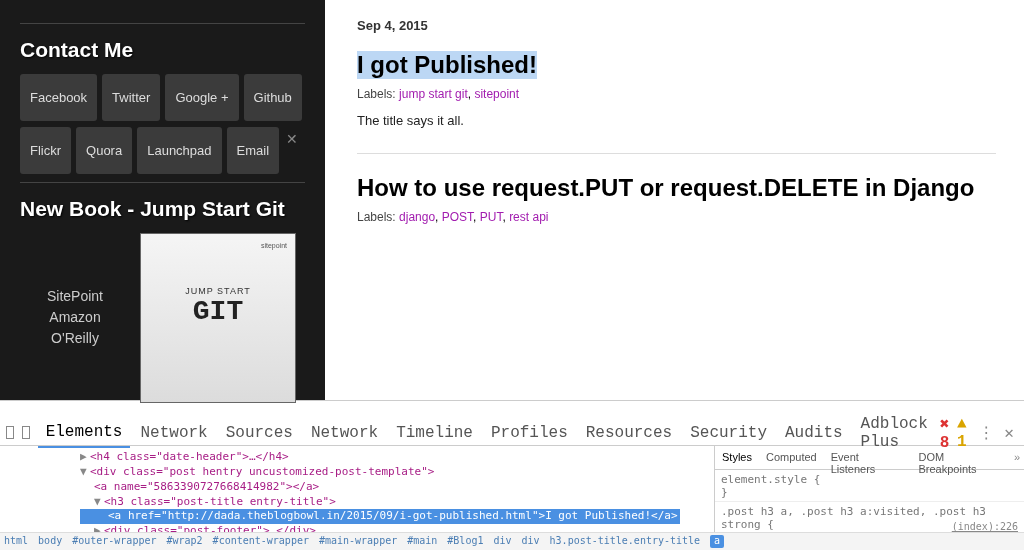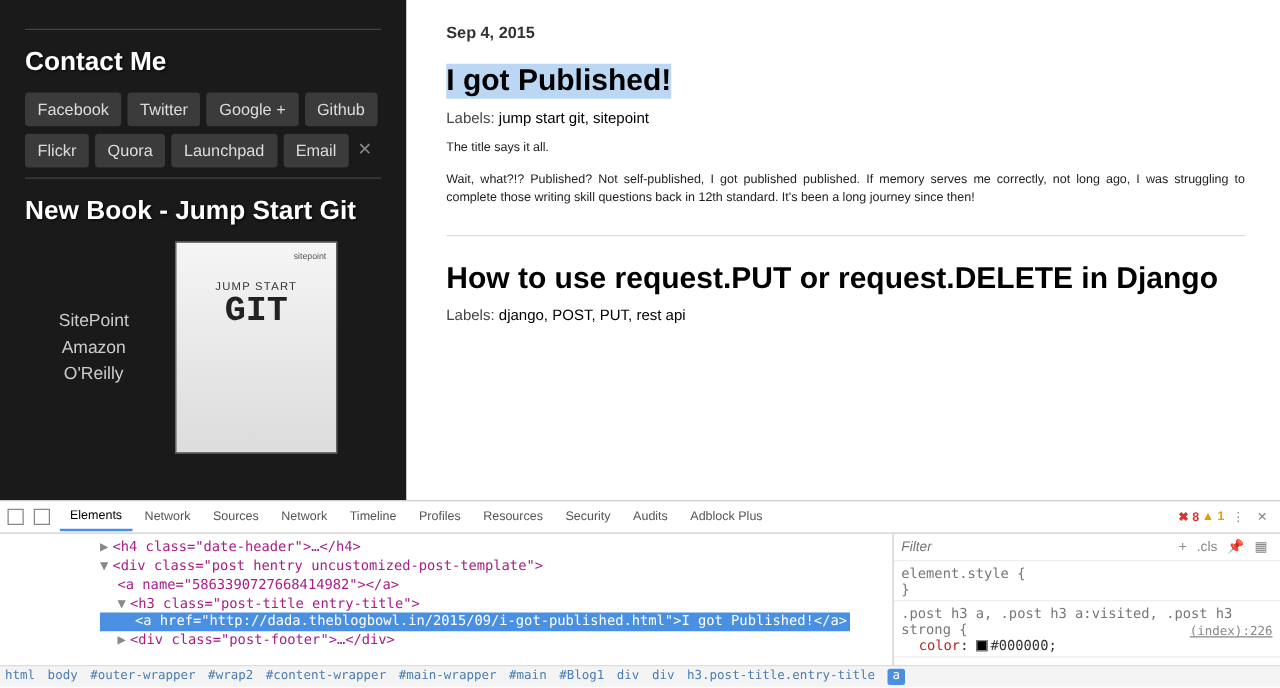--- a/index.html
+++ b/index.html
@@ -3,46 +3,46 @@
 <meta charset="utf-8">
 <style>
 * { margin:0; padding:0; box-sizing:border-box; }
 body { font-family: Arial, Helvetica, sans-serif; font-size:13px; background:#fff; width:1024px; height:550px; overflow:hidden; }
 
 .page { display:flex; height:400px; }
 .sidebar { width:325px; background:#1a1a1a; color:#fff; padding:15px 20px 10px 20px; position:relative; }
 .divider { border:0; border-top:1px solid #444; margin:8px 0 14px 0; }
 .h2 { font-size:21px; font-weight:bold; margin-bottom:12px; color:#fff; text-shadow:1px 1px 2px rgba(0,0,0,.9); }
 .btn-row { display:flex; flex-wrap:wrap; gap:5px; margin-bottom:6px; }
-.sb-btn { background:#3b3b3b; color:#ddd; border:none; border-radius:3px; padding:6px 10px; font-size:13px; cursor:pointer; }
+.sb-btn { background:#3b3b3b; color:#ddd; border:none; border-radius:3px; padding:16px 10px; font-size:13px; cursor:pointer; }
 .tools-icon { color:#888; font-size:14px; padding:4px 2px 0 2px; }
 .book { display:flex; gap:10px; margin-top:10px; }
 .book-links { display:flex; flex-direction:column; gap:5px; color:#ccc; font-size:14px; padding-top:55px; width:110px; text-align:center; }
 .book-links span { cursor:pointer; }
-.book-img { width:130px; height:170px; background:linear-gradient(#f5f5f5,#dcdcdc); border:1px solid #666; position:relative; padding:0; }
+.book-img { width:156px; height:170px; background:linear-gradient(#f5f5f5,#dcdcdc); border:1px solid #666; position:relative; padding:22px; }
 .book-img .sp { position:absolute; top:8px; right:8px; font-size:7px; color:#555; }
 .book-img .js { font-size:9px; color:#333; text-align:center; margin-top:30px; letter-spacing:1px; }
 .book-img .git { font-size:28px; color:#222; text-align:center; font-weight:bold; font-family:"Courier New",monospace; }
 
 .content { flex:1; padding:18px 28px 10px 32px; overflow:hidden; }
 .date { font-size:13px; font-weight:bold; color:#333; margin-bottom:18px; }
 .post-title { font-size:24px; font-weight:bold; color:#000; margin-bottom:8px; display:inline-block; }
 .hl { background:#bcd7f4; }
 .labels { font-size:12px; margin-bottom:8px; }
 .labels .lab { color:#444; }
-.labels .l { color:#000000; }
-.body { font-size:10px; color:#222; line-height:1.5; margin:10px 0; text-align:justify; }
+.labels .l { color:#a21caf; }
+.body { font-size:13px; color:#222; line-height:1.5; margin:10px 0; text-align:justify; }
 .post-row { display:flex; justify-content:space-between; font-size:13px; margin-top:10px; }
 .comments { color:#b52727; }
 .readmore { color:#b52727; }
 .pencil { color:#d79b2a; font-size:14px; margin-left:18px; }
 .hr2 { border:0; border-top:1px solid #ddd; margin:22px 0 20px 0; }
 
 .devtools { height:150px; border-top:1px solid #ccc; background:#fff; display:flex; flex-direction:column; font-size:11px; color:#333; font-family:Menlo, Consolas, monospace; }
-.dt-tabs { display:flex; align-items:center; height:26px; border-bottom:1px solid #ccc; padding:0 6px; font-family:Liberation Sans, sans-serif; font-size:10px; gap:2px; }
+.dt-tabs { display:flex; align-items:center; height:26px; border-bottom:1px solid #ccc; padding:0 6px; font-family:Liberation Mono, monospace; font-size:16px; gap:2px;margin-top:19px; }
 .dt-tabs .tab { padding:5px 8px; color:#555; cursor:pointer; }
 .dt-tabs .tab.active { color:#000; border-bottom:2px solid #4a90e2; }
 .dt-tabs .sq { width:13px; height:13px; border:1px solid #888; margin-right:6px; }
 .dt-tabs .spacer { flex:1; }
 .dt-tabs .err { color:#d33; font-weight:bold; }
 .dt-tabs .warn { color:#d9a400; font-weight:bold; }
 .dt-tabs .dots { color:#888; padding:0 4px; }
 .dt-tabs .x { color:#888; padding:0 4px; cursor:pointer; }
 
 .dt-body { flex:1; display:flex; overflow:hidden; }
@@ -115,21 +115,20 @@
 
   <div class="content">
     <div class="date">Sep 4, 2015</div>
     <span class="post-title hl">I got Published!</span>
     <div class="labels">
       <span class="lab">Labels:</span>
       <span class="l">jump start git</span><span>, </span>
       <span class="l">sitepoint</span>
     </div>
     <div class="body">The title says it all.</div>
-    <div class="body">Wait, what?!? Published? Not self-published, I got published published. If memory serves me correctly, not long ago, I was struggling to complete those writing skill questions back in 12th standard. It's been a long journey since then!</div>
     <hr class="hr2">
     <div class="post-title">How to use request.PUT or request.DELETE in Django</div>
     <div class="labels">
       <span class="lab">Labels:</span>
       <span class="l">django</span><span>, </span>
       <span class="l">POST</span><span>, </span>
       <span class="l">PUT</span><span>, </span>
       <span class="l">rest api</span>
     </div>
   </div>
@@ -162,27 +161,26 @@
       <div class="ln"><span class="tr">▼</span><span class="tg">&lt;div class="post hentry uncustomized-post-template"&gt;</span></div>
       <div class="ln in1"><span class="tg">&lt;a name="5863390727668414982"&gt;&lt;/a&gt;</span></div>
       <div class="ln in1"><span class="tr">▼</span><span class="tg">&lt;h3 class="post-title entry-title"&gt;</span></div>
       <div class="ln in2 sel"><span class="tg">&lt;a </span><span class="at">href=</span>"<span class="av">http://dada.theblogbowl.in/2015/09/i-got-published.html</span>"<span class="tg">&gt;</span><span class="tx">I got Published!</span><span class="tg">&lt;/a&gt;</span></div>
       <div class="ln in1"><span class="tr">▶</span><span class="tg">&lt;div class="post-footer"&gt;…&lt;/div&gt;</span></div>
       
       
     </div>
 
     <div class="styles">
-      <div class="filter-row">
-        <input placeholder="Filter" style="">
-        <span class="sp2"></span>
-        <span class="ic">+</span>
-        <span class="ic">.cls</span>
-        <span class="ic">📌</span>
-        <span class="ic">▦</span>
+      <div class="styles-tabs">
+        <span class="st active">Styles</span>
+        <span class="st">Computed</span>
+        <span class="st">Event Listeners</span>
+        <span class="st">DOM Breakpoints</span>
+        <span class="chev">»</span>
       </div>
       <div class="style-block">
         <div class="sel2">element.style {</div>
         <div class="sel2">}</div>
       </div>
       <div class="style-block">
         <span class="src">(index):226</span>
         <div class="sel2">.post h3 a, .post h3 a:visited, .post h3 strong {</div>
         <div class="prop"><span class="pk">color</span>: <span class="sw"></span><span class="pv">#000000;</span></div>
 

